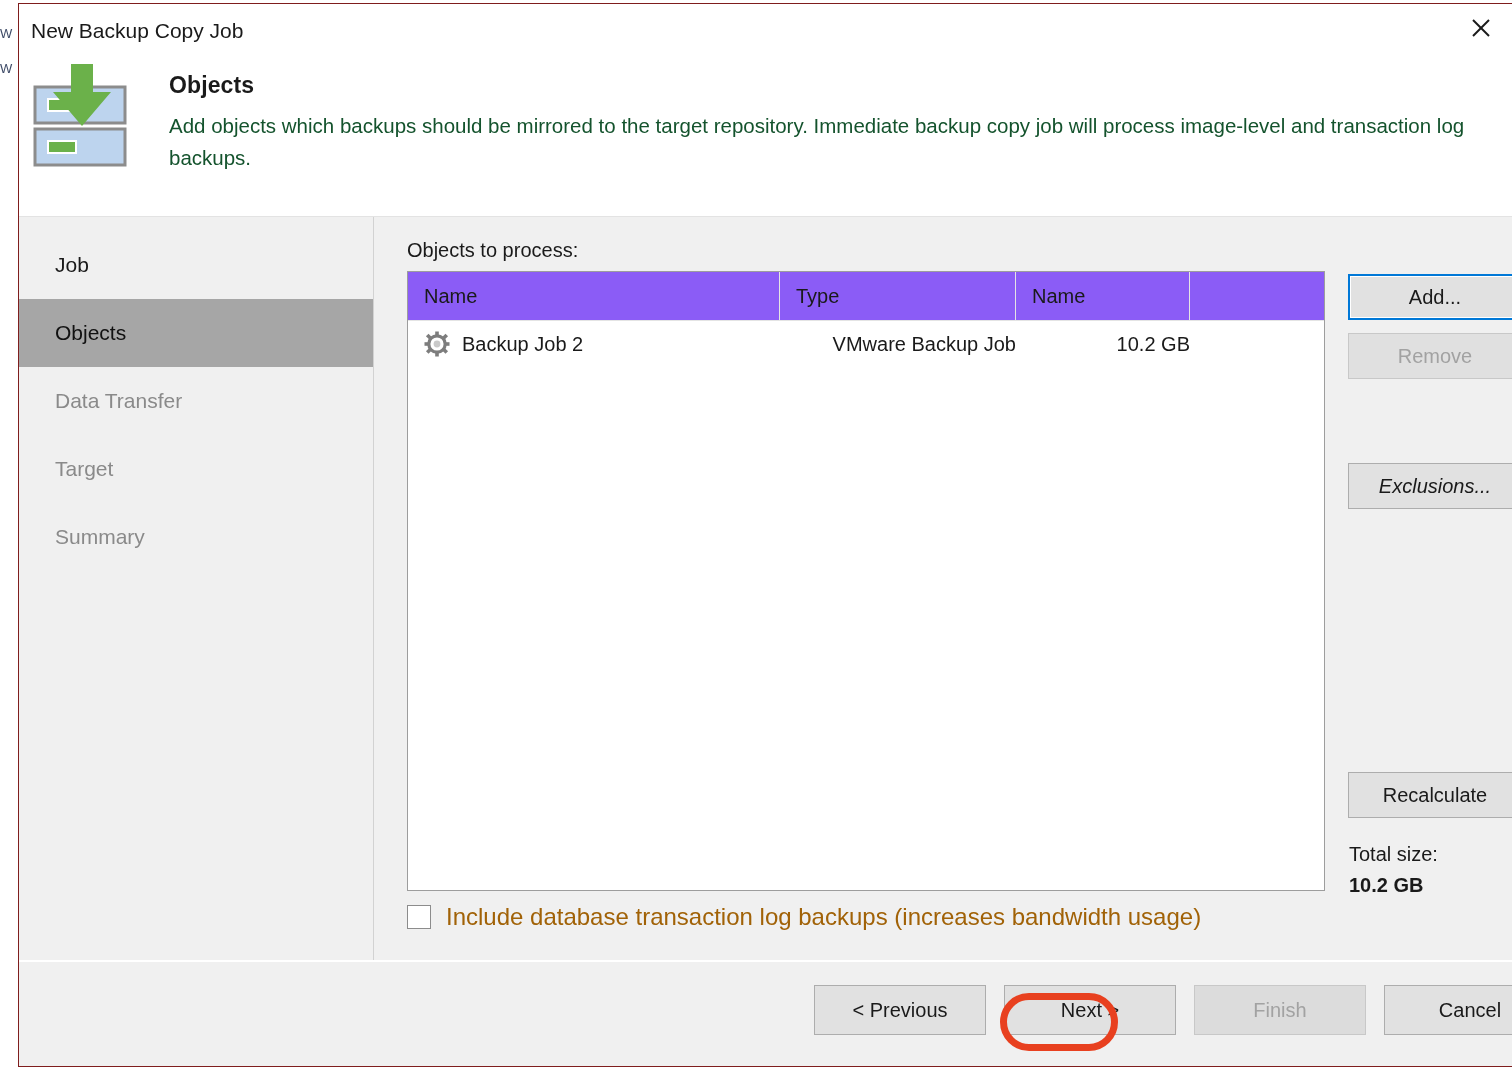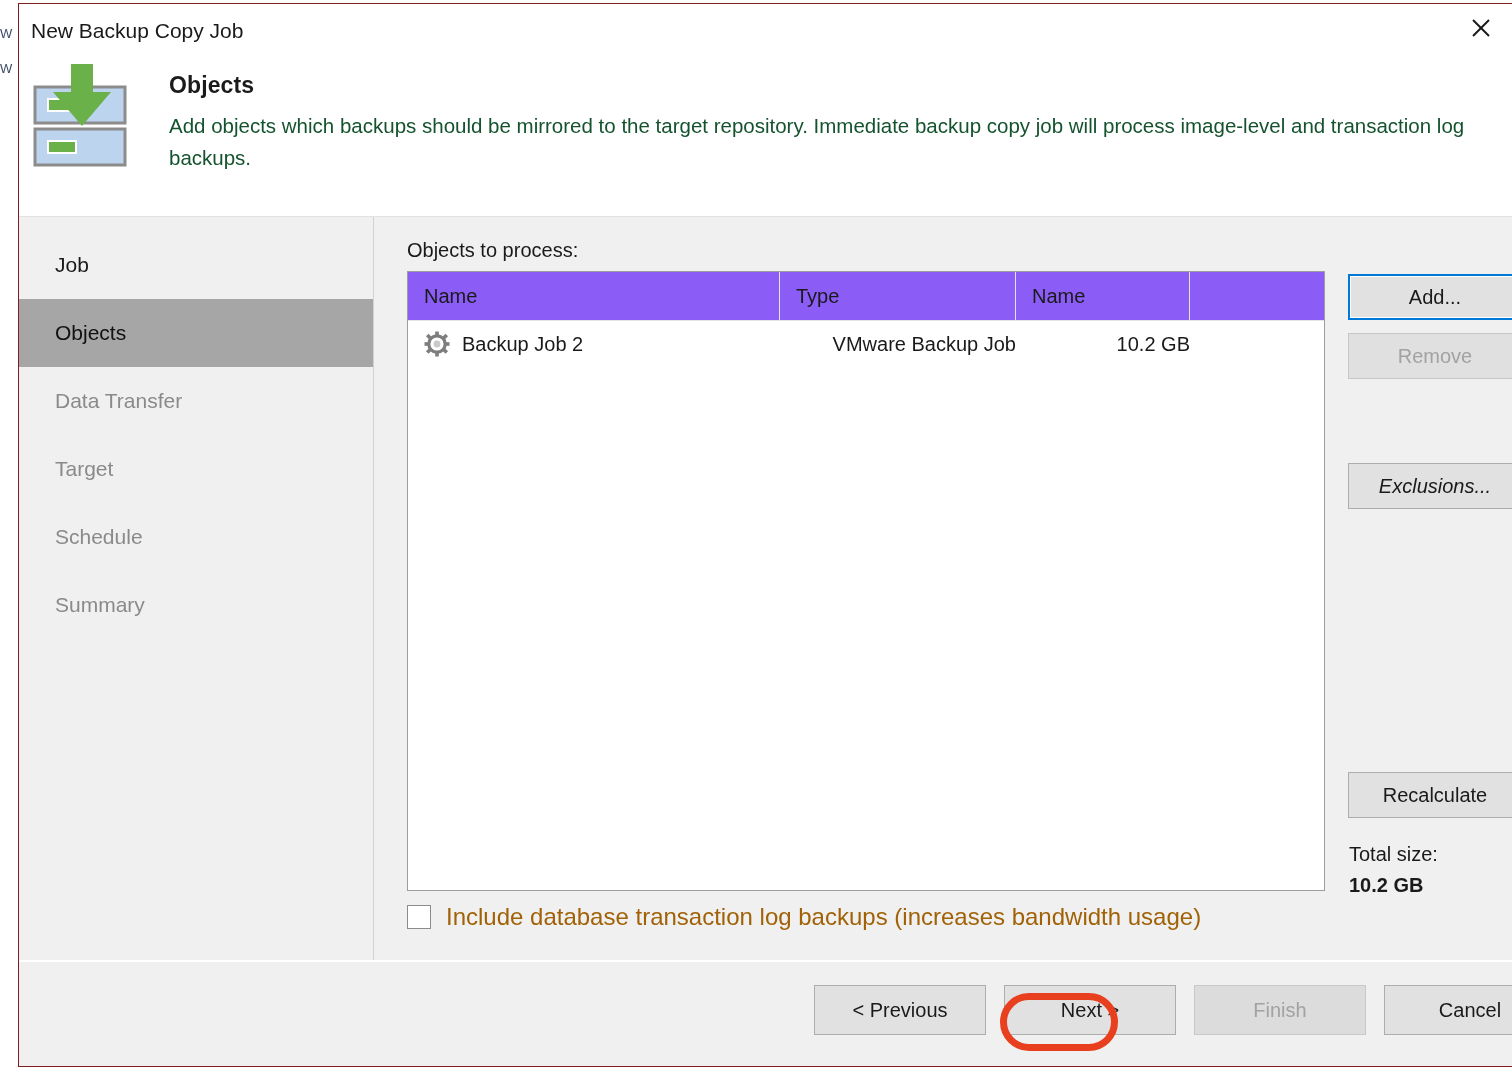--- a/index.html
+++ b/index.html
@@ -371,21 +371,20 @@
     </div>
   </div>
 
   <div id="body">
 
     <div id="sidebar">
       <div class="nav-item done">Job</div>
       <div class="nav-item active">Objects</div>
       <div class="nav-item">Data Transfer</div>
       <div class="nav-item">Target</div>
-      <div class="nav-item">Schedule</div>
       <div class="nav-item">Summary</div>
     </div>
 
     <div id="main">
       <div id="objects-label">Objects to process:</div>
 
       <div id="content-row">
 
         <div id="listview">
           <div id="list-header">

